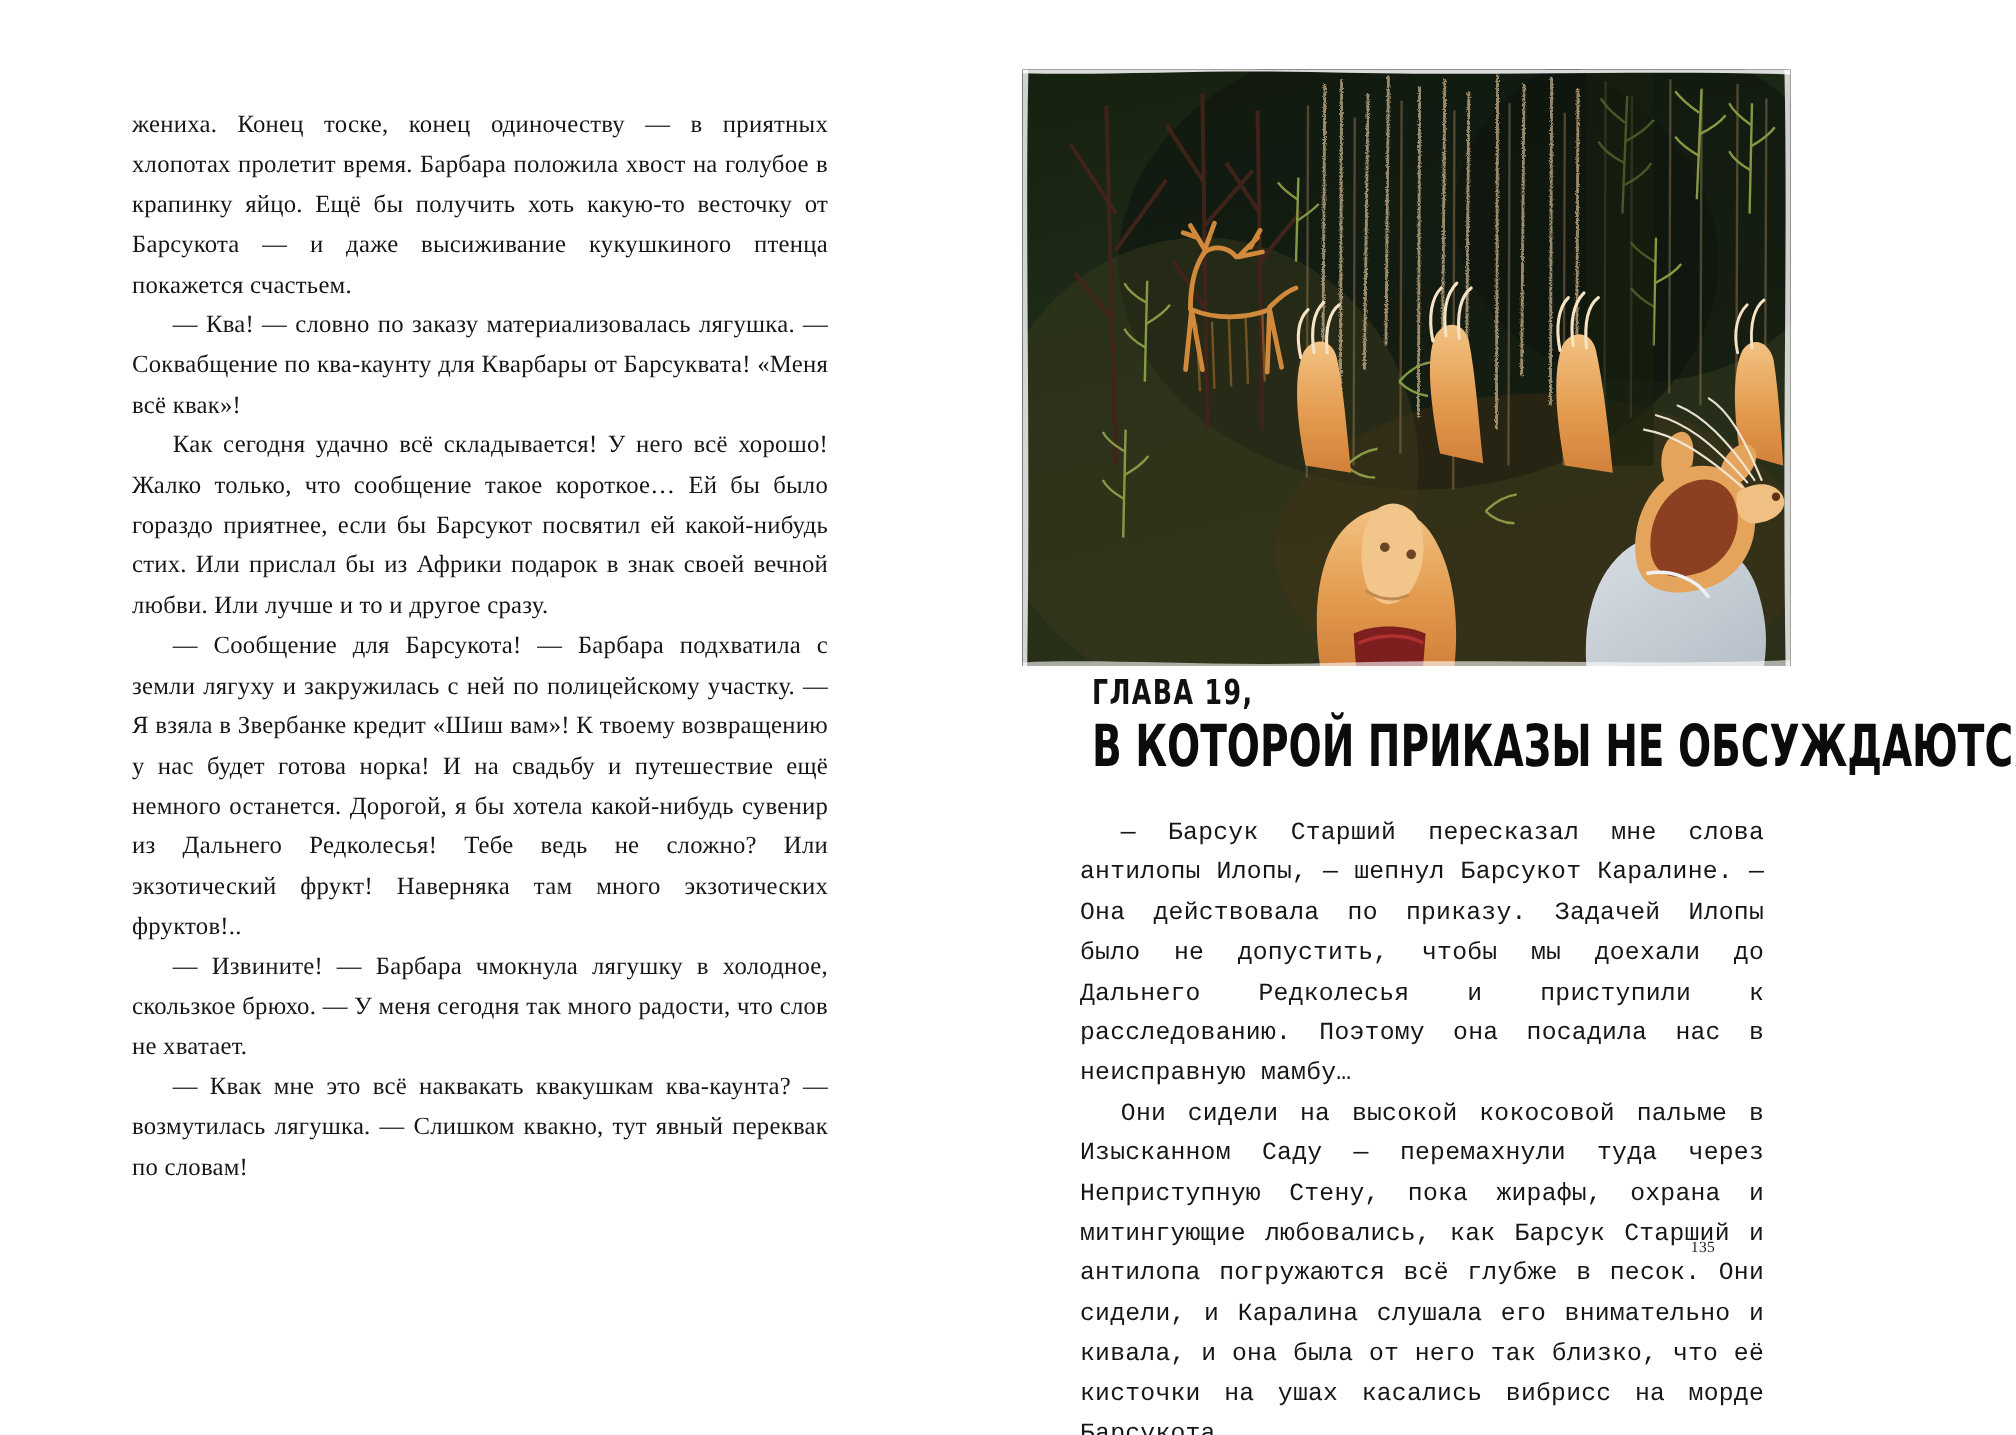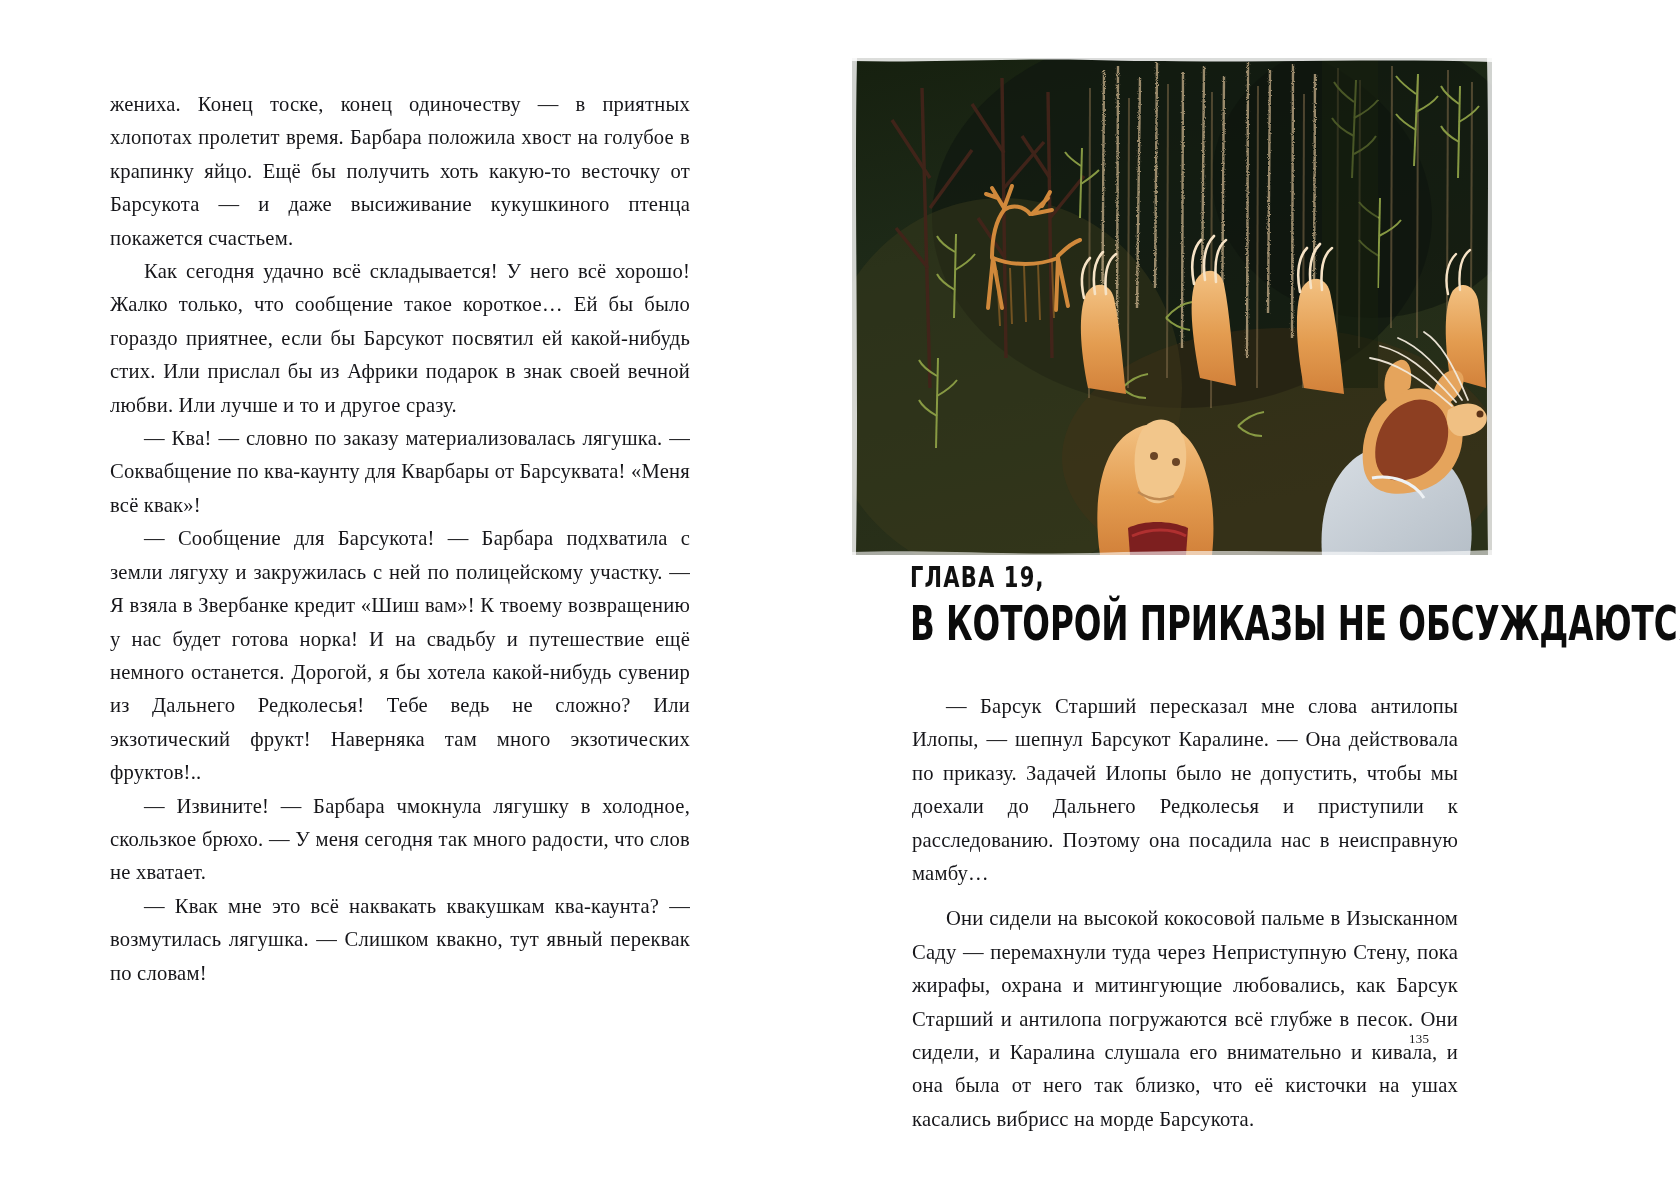--- a/index.html
+++ b/index.html
@@ -113,22 +113,23 @@
     left: 900px;
     top: 678px;
     width: 570px;
     font-size: 20.6px;
     line-height: 33.4px;
     text-align: justify;
     color: #16161a;
     letter-spacing: 0.01em;
   }
   .right-text p {
-    margin: 12px;
+    margin: 0;
     text-indent: 34px;
+    font-family: Liberation Mono, monospace;
   }
 
   .folio {
     position: absolute;
     left: 1409px;
     top: 1031px;
     width: 60px;
     text-align: left;
     font-family: "Liberation Serif", serif;
     font-size: 13px;
@@ -137,22 +138,22 @@
   }
 </style>
 </head>
 <body>
 
 <div class="spread">
 
   <div class="page-left">
     <div class="left-text">
       <p class="noindent">жениха. Конец тоске, конец одиночеству — в приятных хлопотах пролетит время. Барбара положила хвост на голубое в крапинку яйцо. Ещё бы получить хоть какую-то весточку от Барсукота — и даже высиживание кукушкиного птенца покажется счастьем.</p>
+      <p>— Ква! — словно по заказу материализовалась лягушка. — Соквабщение по ква-каунту для Кварбары от Барсуквата! «Меня всё квак»!</p>
       <p>Как сегодня удачно всё складывается! У него всё хорошо! Жалко только, что сообщение такое короткое… Ей бы было гораздо приятнее, если бы Барсукот посвятил ей какой-нибудь стих. Или прислал бы из Африки подарок в знак своей вечной любви. Или лучше и то и другое сразу.</p>
-      <p>— Ква! — словно по заказу материализовалась лягушка. — Соквабщение по ква-каунту для Кварбары от Барсуквата! «Меня всё квак»!</p>
       <p>— Сообщение для Барсукота! — Барбара подхватила с земли лягуху и закружилась с ней по полицейскому участку. — Я взяла в Звербанке кредит «Шиш вам»! К твоему возвращению у нас будет готова норка! И на свадьбу и путешествие ещё немного останется. Дорогой, я бы хотела какой-нибудь сувенир из Дальнего Редколесья! Тебе ведь не сложно? Или экзотический фрукт! Наверняка там много экзотических фруктов!..</p>
       <p>— Извините! — Барбара чмокнула лягушку в холодное, скользкое брюхо. — У меня сегодня так много радости, что слов не хватает.</p>
       <p>— Квак мне это всё наквакать квакушкам ква-каунта? — возмутилась лягушка. — Слишком квакно, тут явный переквак по словам!</p>
     </div>
   </div>
 
   <div class="page-right">
 
     <div class="illus-wrap">
       <div class="illus">

